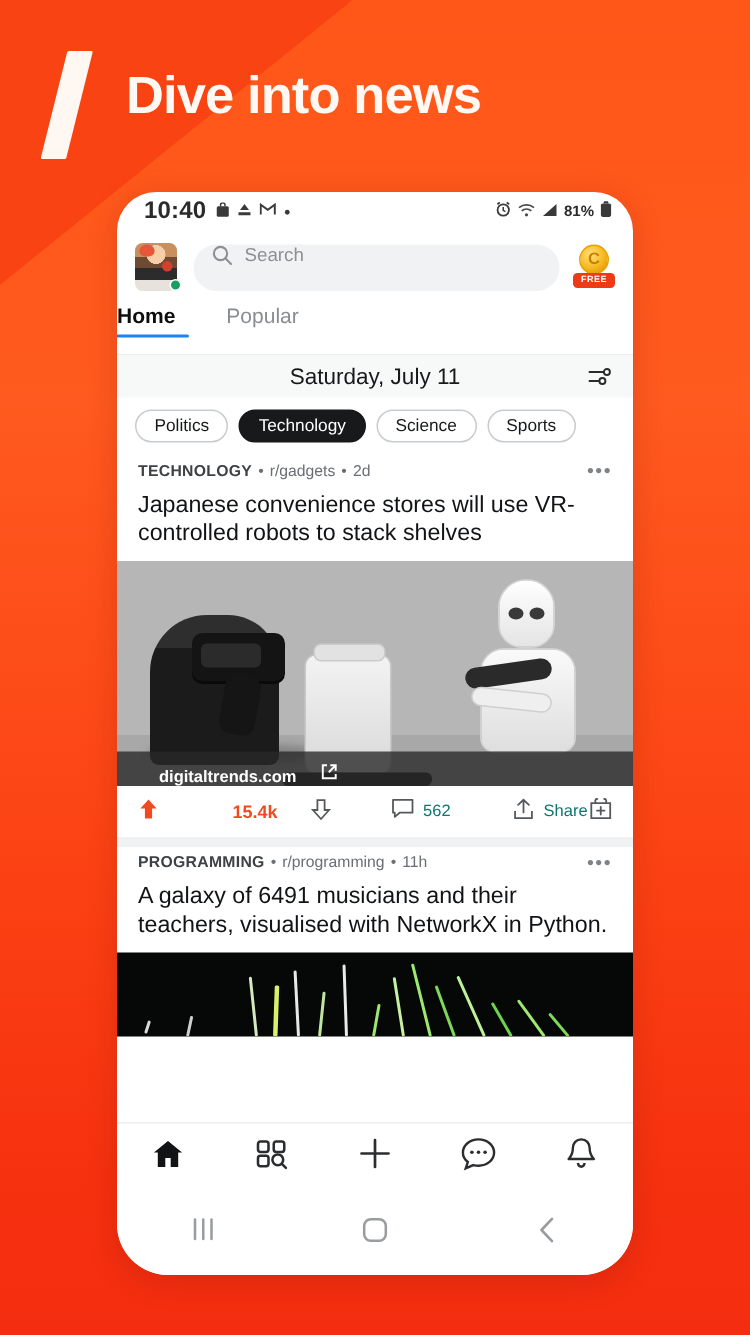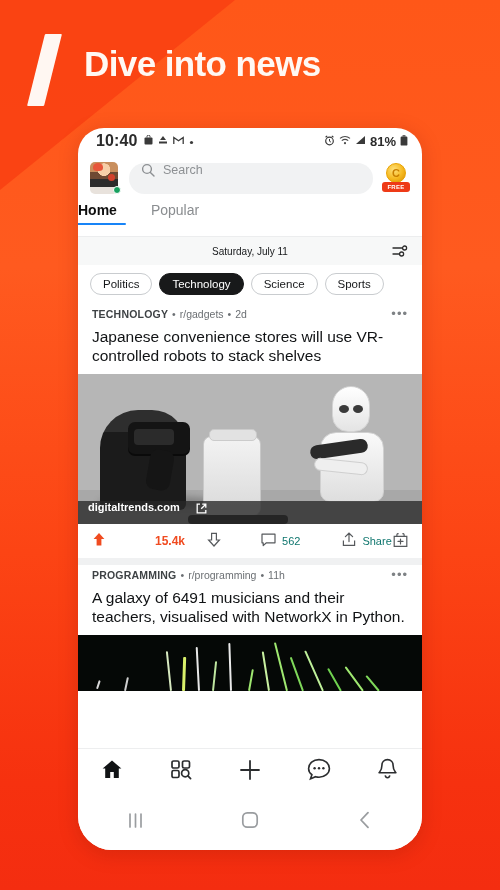--- a/index.html
+++ b/index.html
@@ -48,21 +48,21 @@
 
   
   .statusbar {
     height:26px; display:flex; align-items:center;
     padding:0 14px 0 18px; font-size:11px; color:#2b2b2b;
   }
   .sb-time { font-size:16px; font-weight:600; letter-spacing:.1px; }
   .sb-left-icons { display:flex; align-items:center; gap:5px; margin-left:7px; }
   .sb-spacer { flex:1; }
   .sb-right { display:flex; align-items:center; gap:4px; }
-  .sb-batt-text { font-size:13px; font-weight:600; }
+  .sb-batt-text { font-size:10px; font-weight:600; }
   .ico { display:inline-block; line-height:1; }
 
   
   .headerbar { height:48px; display:flex; align-items:center; padding:0 12px 0 12px; gap:9px; }
   .avatar-wrap { position:relative; width:30px; height:32px; flex:0 0 auto; }
   .avatar {
     width:28px; height:32px; border-radius:5px;
     background:
       radial-gradient(circle at 50% 24%, #f6cfa8 0 22%, transparent 23%),
       linear-gradient(180deg,#c98f5e 0 30%, #6e4a33 30% 52%, #2c2c2c 52% 78%, #e8e2dc 78% 100%);
@@ -110,21 +110,21 @@
     content:""; position:absolute; left:-9px; right:-9px; bottom:0; height:2.5px;
     background:#1884F7; border-radius:2px;
   }
   .tabs-div { height:1px; background:#ECEDEE; }
 
   
   .daterow {
     height:28px; background:#F7F8F8; display:flex; align-items:center;
     justify-content:center; position:relative;
   }
-  .date-txt { font-size:10px; color:#16181A; }
+  .date-txt { font-size:15px; color:#16181A; }
   .sliders { position:absolute; right:14px; top:7px; width:16px; height:14px; }
 
   
   .chips { display:flex; gap:7px; padding:8px 0 9px 12px; align-items:center; }
   .chip {
     border:1px solid #C9CCCF; border-radius:14px; padding:4px 12px;
     font-size:11.5px; color:#16181A; white-space:nowrap; background:#fff;
   }
   .chip.active { background:#18191A; color:#fff; border-color:#18191A; font-weight:500; }
 
@@ -181,22 +181,22 @@
   .h1-cart {
     position:absolute; left:125px; bottom:8px; width:58px; height:80px;
     background:linear-gradient(180deg,#f3f3f3,#d9d9d9); border-radius:8px; border:1px solid #c8c8c8;
   }
   .h1-cart:before{ content:""; position:absolute; left:5px; top:-8px; width:46px; height:10px; background:#e2e2e2; border-radius:5px; border:1px solid #cbcbcb; }
   .h1-cart-leg { position:absolute; left:110px; bottom:0px; width:100px; height:9px; background:#1d1d1d; border-radius:4px; }
   .h1-shadow { position:absolute; left:20px; bottom:16px; width:120px; height:12px; background:rgba(0,0,0,.22); filter:blur(3px); border-radius:50%; }
 
   .src-bar {
     position:absolute; left:0; right:0; bottom:0; height:23px;
-    background:rgba(40,40,40,.78); display:flex; align-items:flex-start;
-    padding:0 10px; gap:16px;
+    background:rgba(40,40,40,.78); display:flex; align-items:flex-end;
+    padding:0 28px; gap:16px;
   }
   .src-txt { color:#fff; font-size:11px; font-weight:600; }
 
   
   .actions {
     display:flex; align-items:center; height:34px; padding:0 14px; gap:0;
   }
   .act { display:flex; align-items:center; gap:6px; }
   .vote-count { color:#F04B20; font-size:12px; font-weight:bold;margin-left:43px; }
   .act-lbl { color:#0f766e; font-size:11px; }

